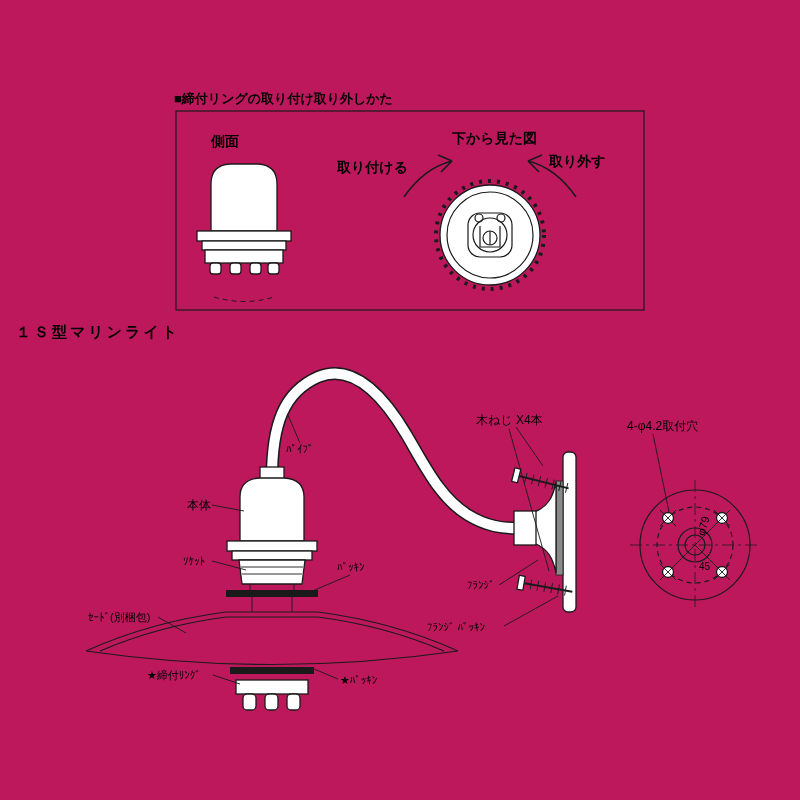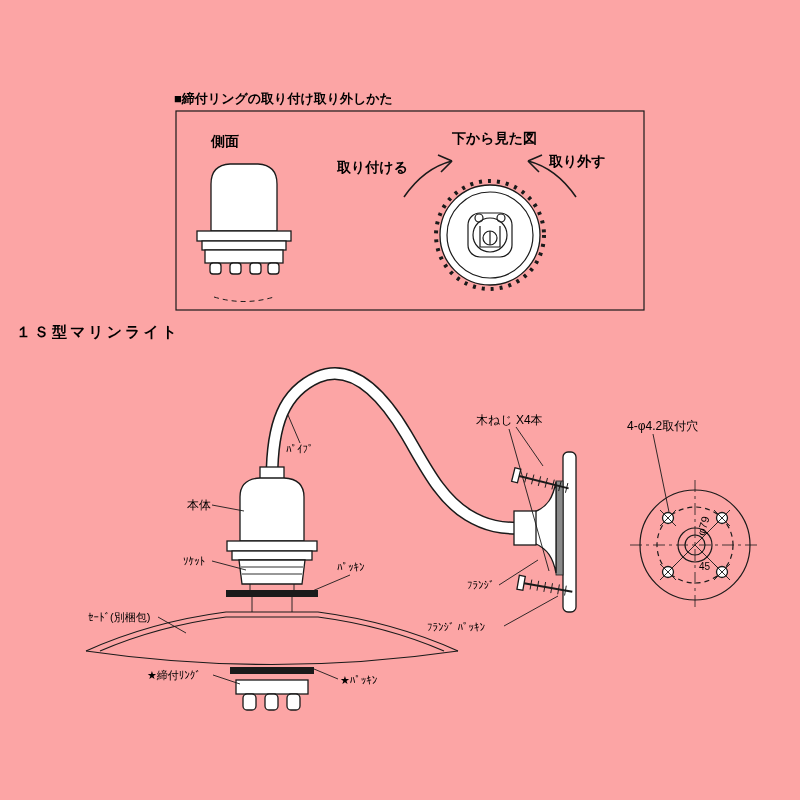--- a/index.html
+++ b/index.html
@@ -1,16 +1,16 @@
 <!DOCTYPE html>
 <html><head>
 <meta charset="utf-8">
 <style>
   html,body { margin:0; padding:0; background:#fff; }
-  .sheet { position:relative; width:800px; height:800px; background:#fca5a5; overflow:hidden;
+  .sheet { position:relative; width:800px; height:800px; background:#be185d; overflow:hidden;
            font-family:"Liberation Sans","DejaVu Sans",sans-serif; }
   svg { position:absolute; inset:0; }
   .ln  { stroke:#1a1a1a; stroke-width:1.2; fill:none; }
   .lnW { stroke:#1a1a1a; stroke-width:1.3; fill:#ffffff; }
   .dk  { fill:#1a1a1a; stroke:none; }
   .gas { fill:#8a8a8a; stroke:#1a1a1a; stroke-width:0.8; }
   .thin{ stroke:#1a1a1a; stroke-width:0.9; fill:none; }
   .dash{ stroke:#1a1a1a; stroke-width:1; fill:none; stroke-dasharray:5 4; }
   .cl  { stroke:#1a1a1a; stroke-width:0.8; fill:none; stroke-dasharray:12 4 3 4; }
   text { fill:#000; }

